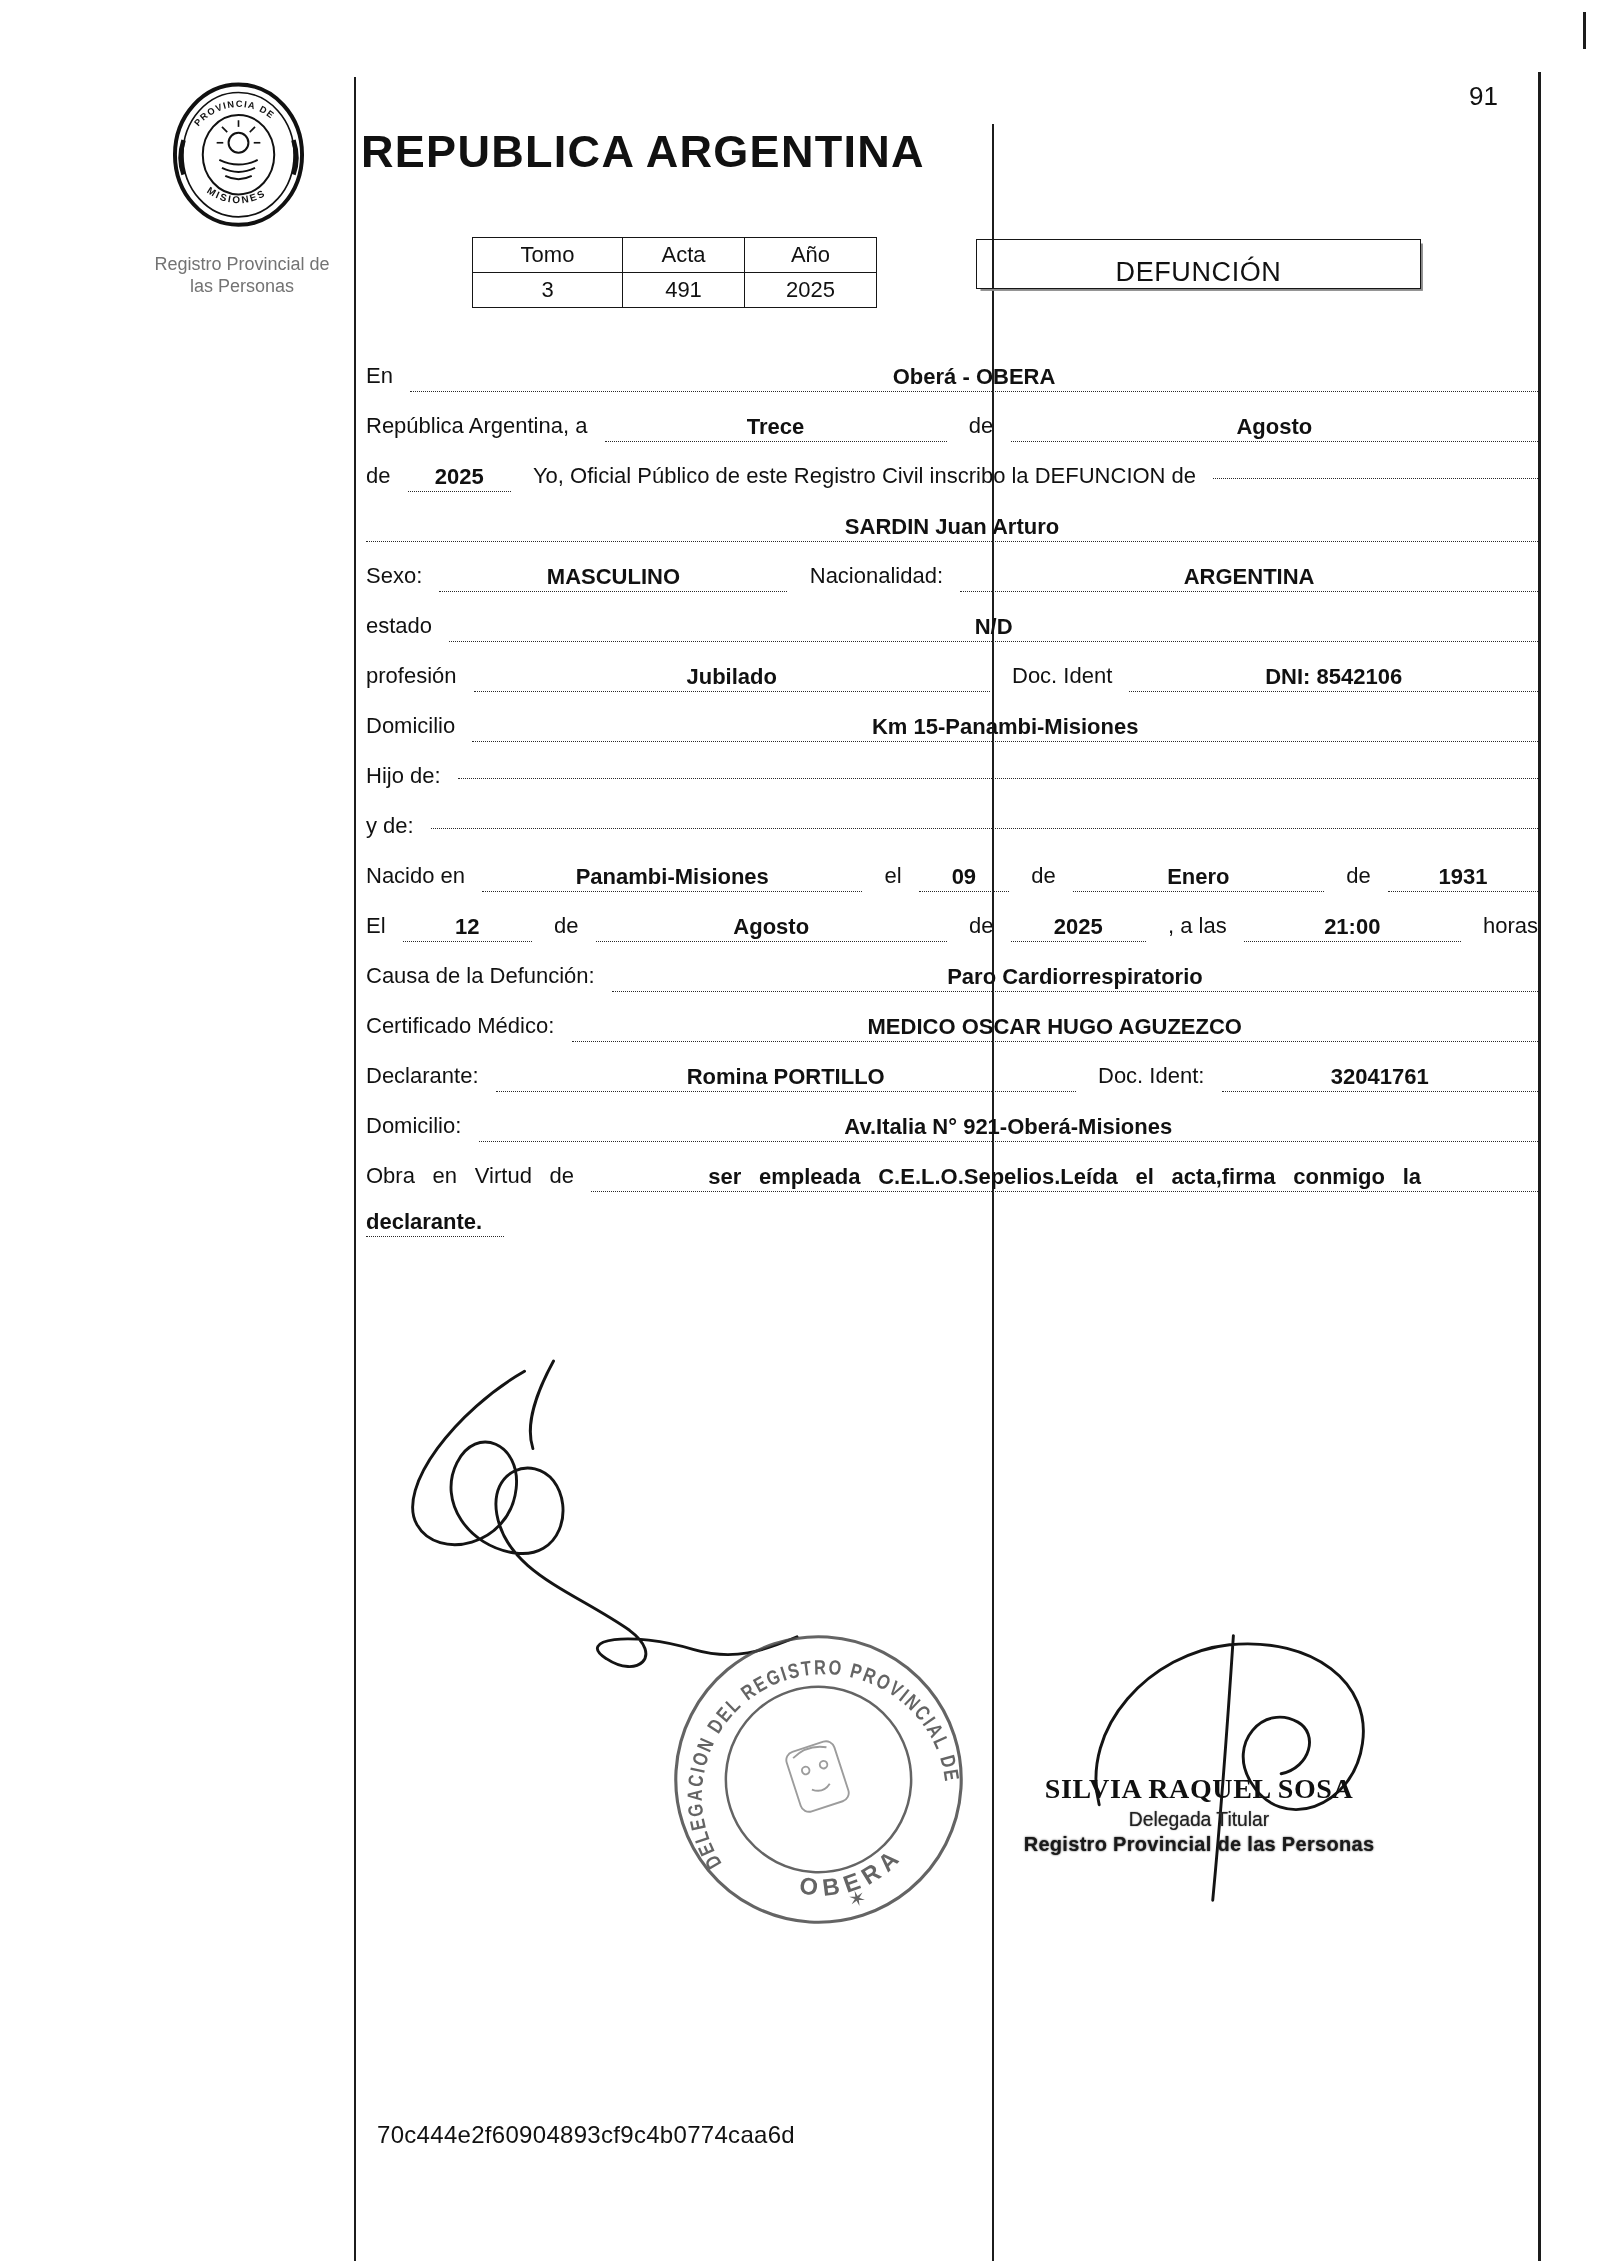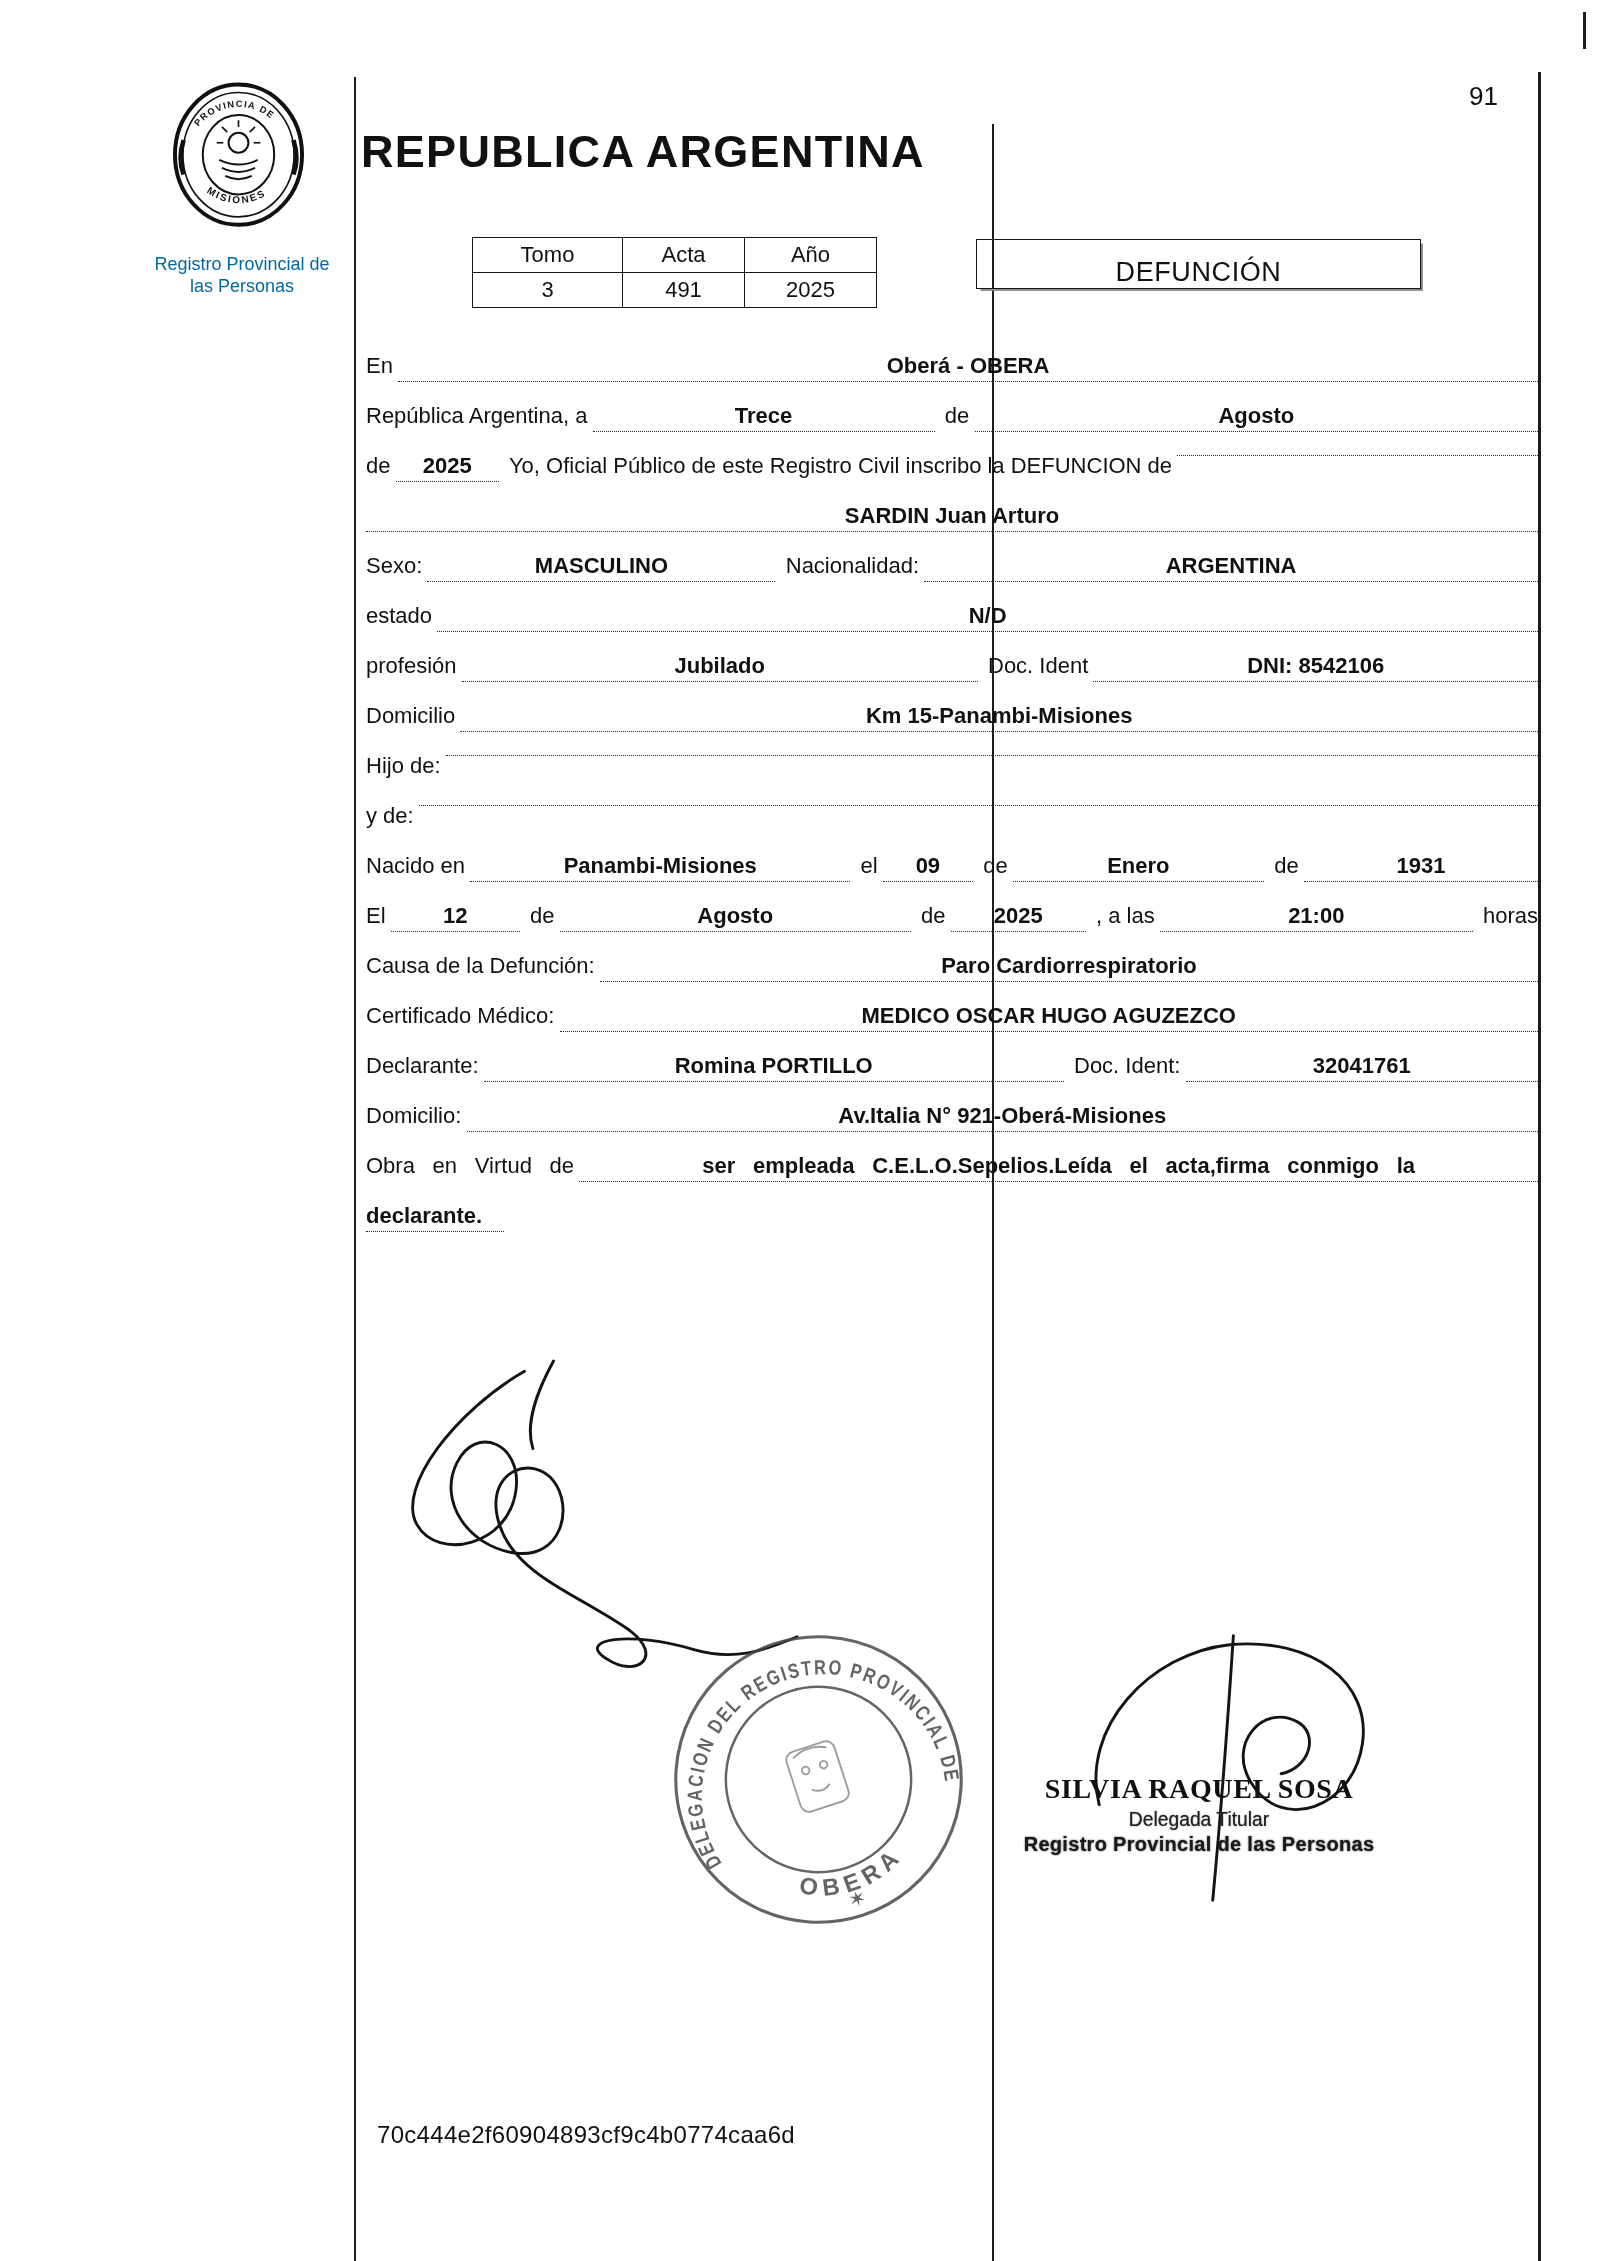--- a/index.html
+++ b/index.html
@@ -17,21 +17,21 @@
   #page-number { position:absolute; left:1469px; top:81px; font-size:26px; }
 
   #title {
     position:absolute; left:361px; top:126px; width:1170px;
     font-size:45px; font-weight:bold; letter-spacing:1.3px;
   }
 
   #seal-wrap { position:absolute; left:169px; top:76px; width:139px; height:160px; }
   #registry-name {
     position:absolute; left:129px; top:253px; width:226px;
-    text-align:center; font-size:18px; line-height:22px; color:#0369a1;
+    text-align:center; font-size:18px; line-height:22px; color:#737373;
   }
 
   #record-table {
     position:absolute; left:472px; top:237px;
     border-collapse:collapse; font-size:22px;
   }
   #record-table th, #record-table td {
     border:1.9px solid #161616; text-align:center; font-weight:normal;
     height:35px; vertical-align:middle;
   }
@@ -40,21 +40,21 @@
   #record-table .c3 { width:132px; }
 
   #defuncion-box {
     position:absolute; left:976px; top:239px; width:445px; height:50px;
     border:1.9px solid #161616; box-shadow:3.2px 3.2px 0 -1.3px #8a8a8a;
     display:flex; align-items:flex-end; justify-content:center;
     font-size:27px; letter-spacing:0.6px;
   }
 
   #form { position:absolute; left:366px; top:353px; width:1172px; font-size:22px; }
-  .row { display:flex; align-items:flex-start; height:50px; }
+  .row { display:flex; align-items:center; height:50px;gap:12px; }
   .row.short { height:40px; }
   .lbl { white-space:nowrap; padding-bottom:3.2px; }
   .lbl.ml { margin-left:10.3px; }
   .lbl.mr { margin-right:5.2px; }
   .fill {
     flex:1 1 auto; border-bottom:1.9px dotted #2a2a2a; text-align:center;
     font-weight:bold; white-space:nowrap; padding-bottom:1.9px; min-width:19.3px;
     overflow:visible;
   }
   .wide-sp { word-spacing:11.6px; }

